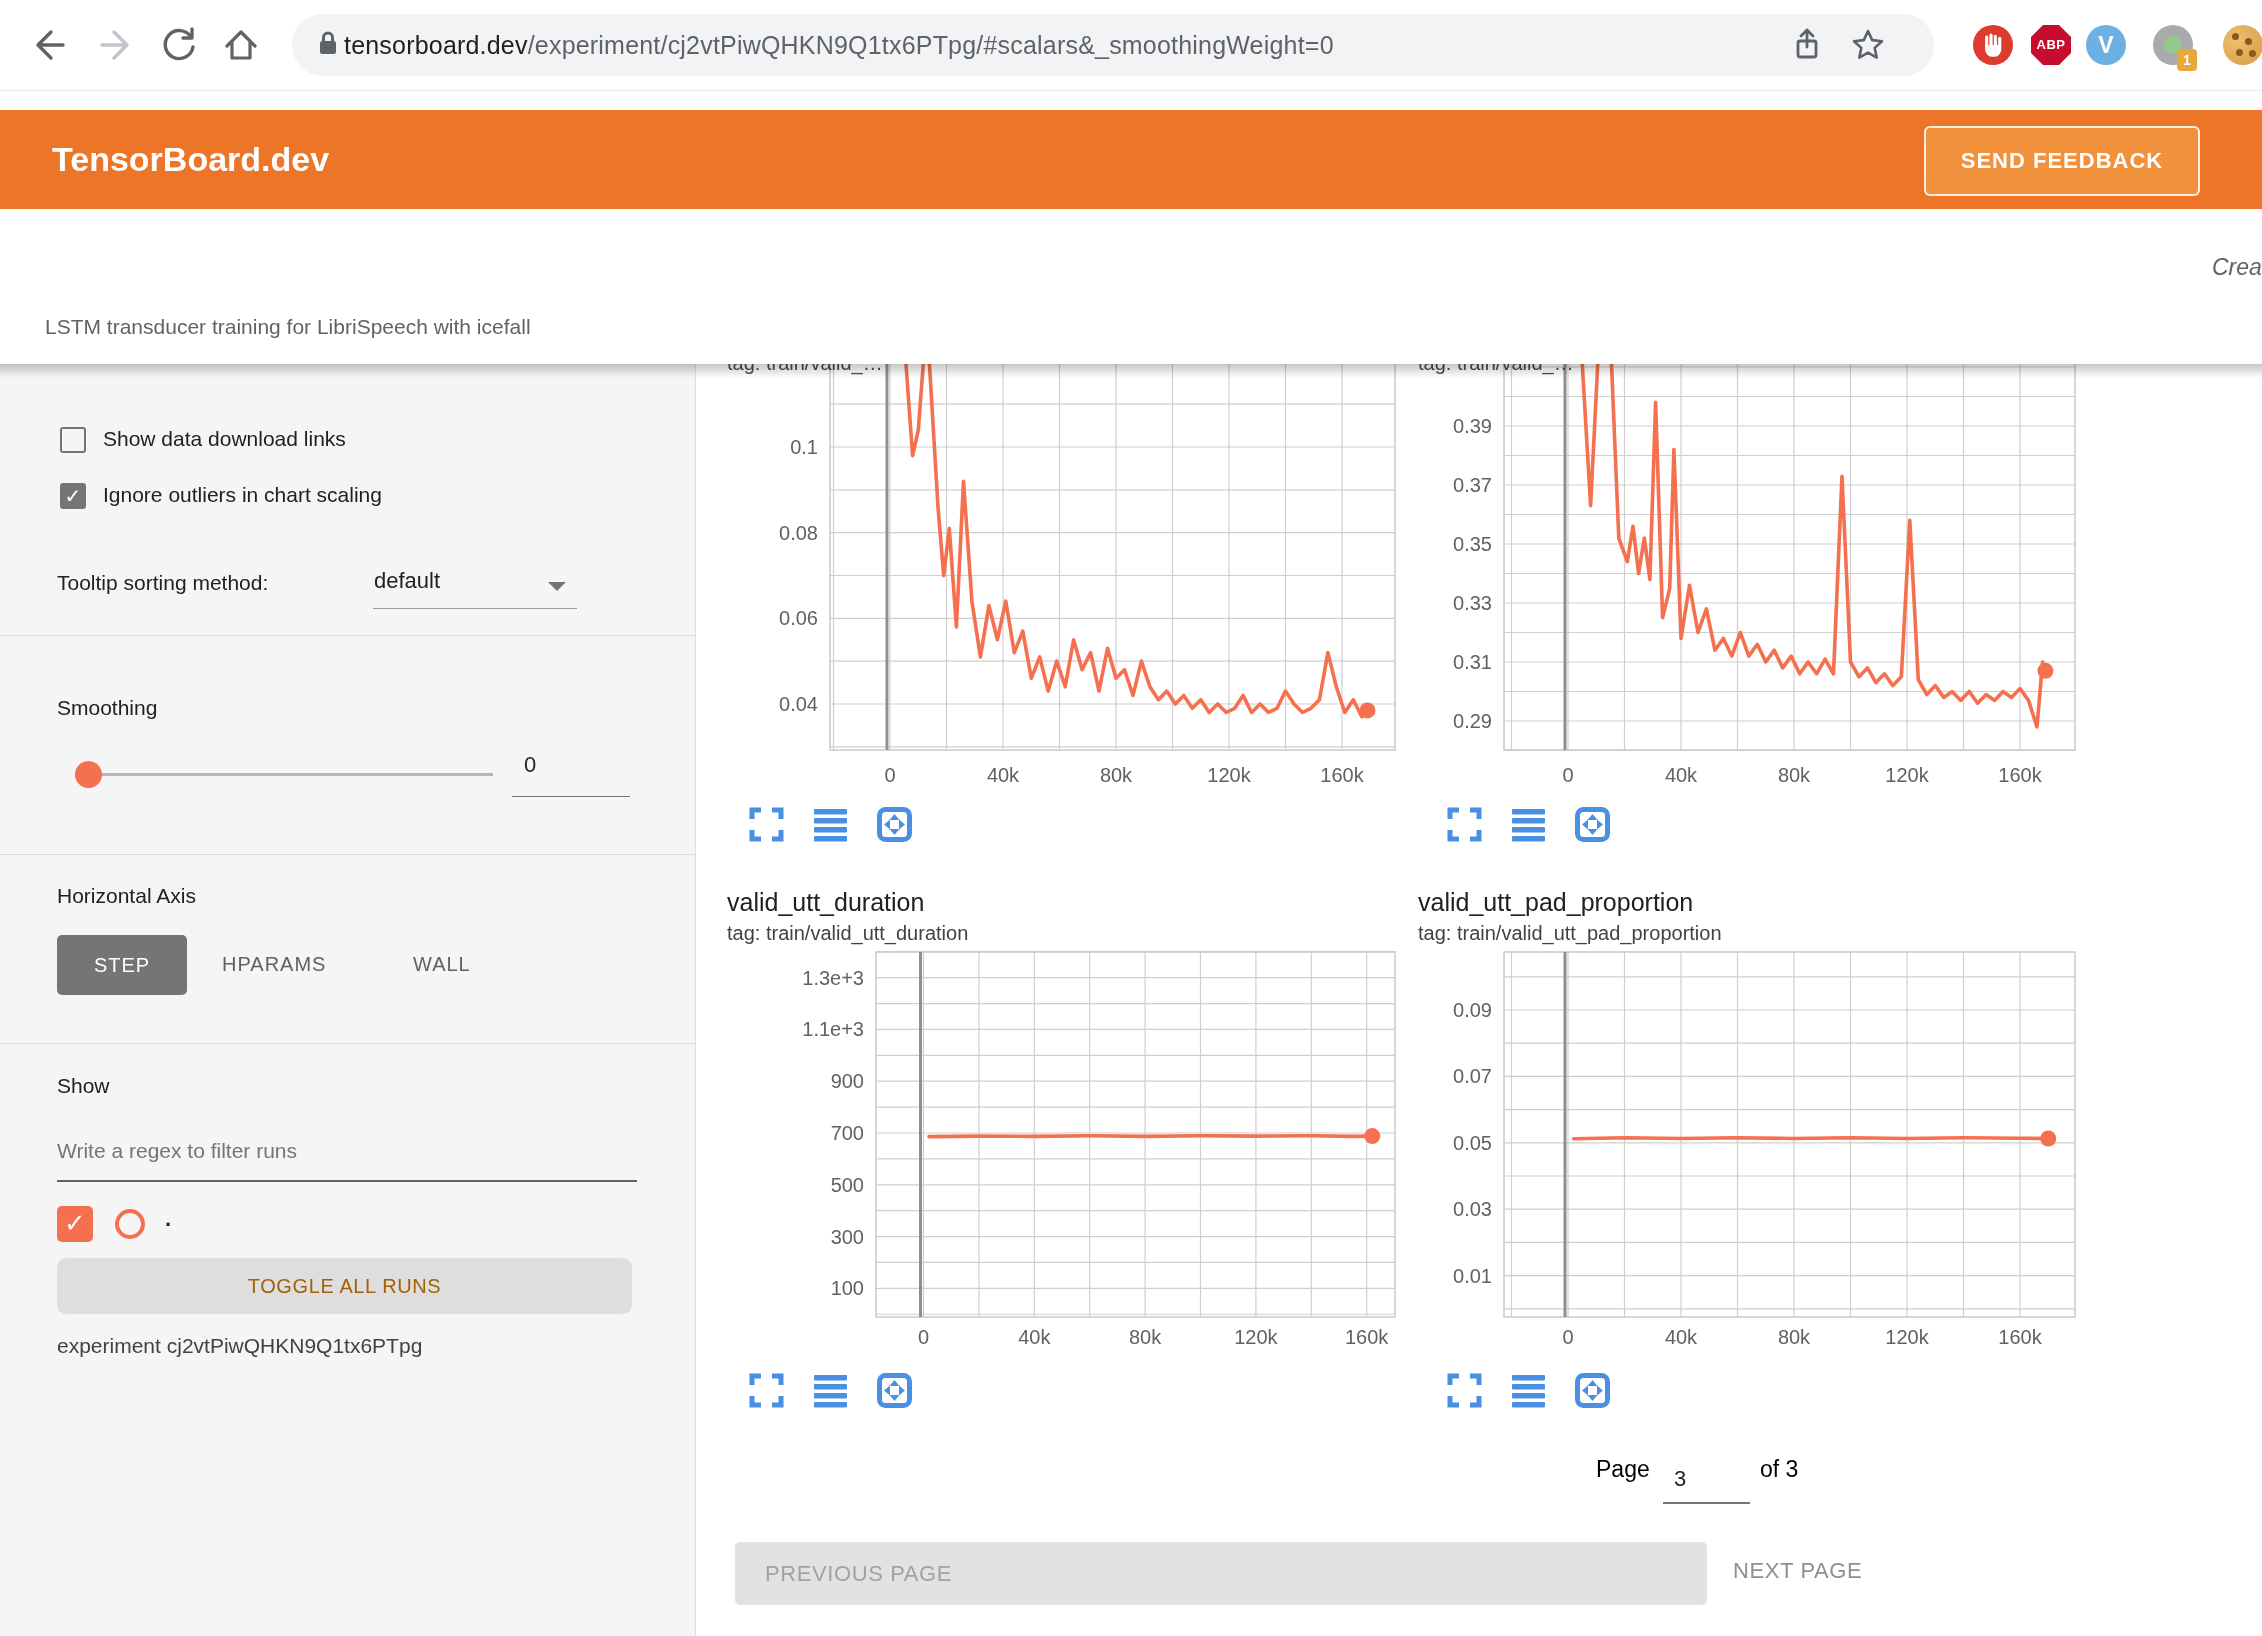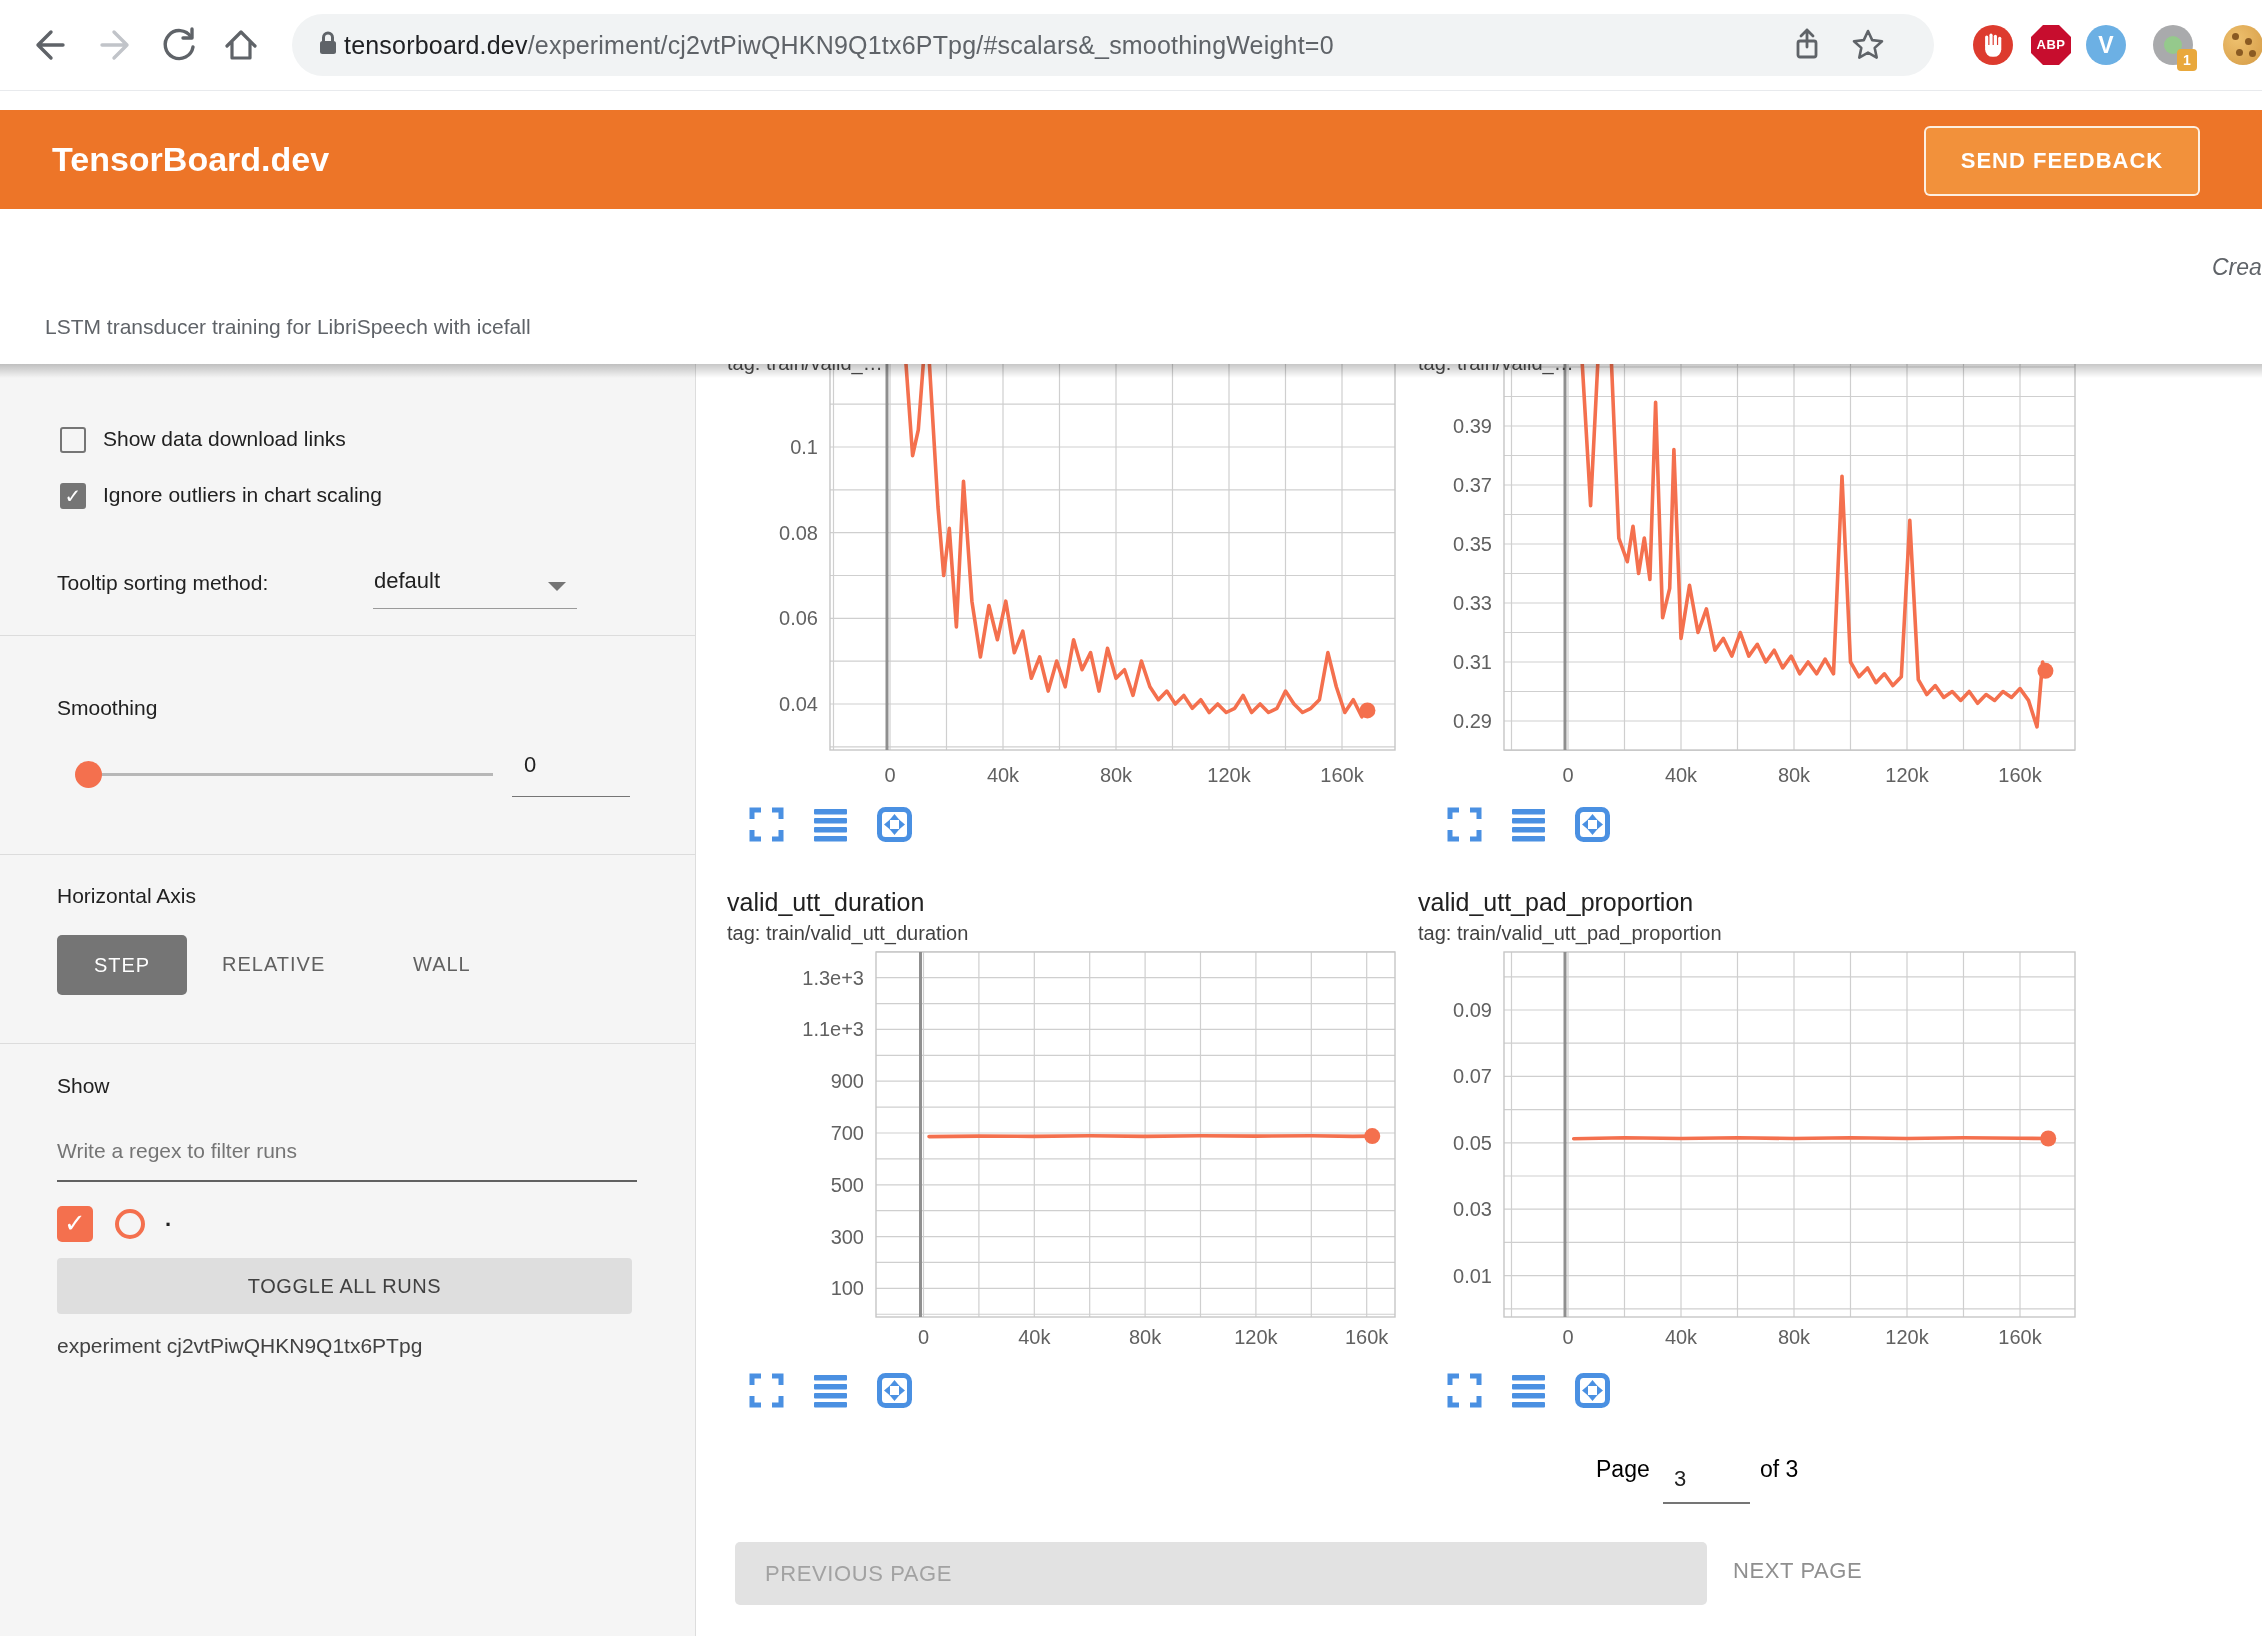--- a/index.html
+++ b/index.html
@@ -31,21 +31,21 @@
   .created{left:2212px;top:254px;font-size:23px;font-style:italic;color:#5f6368;z-index:11;}
   
   .sidebar{left:0;top:364px;width:695px;height:1272px;background:#f5f5f5;border-right:1px solid #ddd;z-index:2;}
   .sdivider{left:0;width:695px;height:0;border-top:1px solid #dcdcdc;z-index:3;}
   .slabel{font-size:21px;color:#212121;}
   .cbox{width:26px;height:26px;border:2px solid #757575;border-radius:3px;box-sizing:border-box;cursor:pointer;}
   .cbox.checked{background:#757575;color:#fff;font-size:20px;font-weight:bold;text-align:center;line-height:23px;}
   .runbox{width:36px;height:36px;background:#f4704e;border-radius:5px;color:#fff;font-size:26px;font-weight:bold;
        text-align:center;line-height:34px;cursor:pointer;}
   .runcircle{width:30px;height:30px;border:4px solid #f4704e;border-radius:50%;box-sizing:border-box;cursor:pointer;}
-  .graybtn{background:#dedede;border-radius:4px;color:#404040;font-size:20px;letter-spacing:0.6px;
+  .graybtn{background:#dedede;border-radius:9px;color:#a16207;font-size:20px;letter-spacing:0.6px;
        display:flex;align-items:center;justify-content:center;cursor:pointer;}
   .stepbtn{left:57px;top:935px;width:130px;height:60px;background:#757575;border-radius:5px;color:#fff;
        font-size:20px;letter-spacing:1px;display:flex;align-items:center;justify-content:center;cursor:pointer;}
   .flatbtn{font-size:20px;color:#616161;letter-spacing:1px;cursor:pointer;}
   .tri{width:0;height:0;border-left:9px solid transparent;border-right:9px solid transparent;border-top:9px solid #757575;}
   
   .ctitle{font-size:25px;color:#212121;z-index:3;}
   .ctag{font-size:20px;color:#424242;z-index:3;}
   .cfrag{font-size:20px;color:#4a4a4a;z-index:3;}
   .iconrow{display:flex;gap:27px;z-index:3;}
@@ -173,21 +173,21 @@
 <div class="abs slabel" style="left:57px;top:696px;z-index:3">Smoothing</div>
 <div class="abs" style="left:77px;top:773px;width:416px;height:3px;background:#b7b7b7;z-index:3"></div>
 <div class="abs" style="left:75px;top:761px;width:27px;height:27px;border-radius:50%;background:#f4704e;z-index:4"></div>
 <div class="abs" style="left:512px;top:752px;width:118px;font-size:22px;padding-left:12px;box-sizing:border-box;z-index:3">0</div>
 <div class="abs" style="left:512px;top:796px;width:118px;border-top:1.5px solid #757575;z-index:3"></div>
 
 <div class="abs sdivider" style="top:854px"></div>
 
 <div class="abs slabel" style="left:57px;top:884px;z-index:3">Horizontal Axis</div>
 <div class="abs stepbtn" style="z-index:3">STEP</div>
-<div class="abs flatbtn" style="left:222px;top:953px;z-index:3">RELATIVE</div>
+<div class="abs flatbtn" style="left:222px;top:953px;z-index:3">HPARAMS</div>
 <div class="abs flatbtn" style="left:413px;top:953px;z-index:3">WALL</div>
 
 <div class="abs sdivider" style="top:1043px"></div>
 
 <div class="abs slabel" style="left:57px;top:1074px;z-index:3">Show</div>
 <div class="abs nowrap" style="left:57px;top:1139px;font-size:21px;color:#757575;z-index:3">Write a regex to filter runs</div>
 <div class="abs" style="left:57px;top:1180px;width:580px;border-top:2px solid #616161;z-index:3"></div>
 
 <div class="abs runbox" style="left:57px;top:1206px;z-index:3">✓</div>
 <div class="abs runcircle" style="left:115px;top:1209px;z-index:3"></div>

